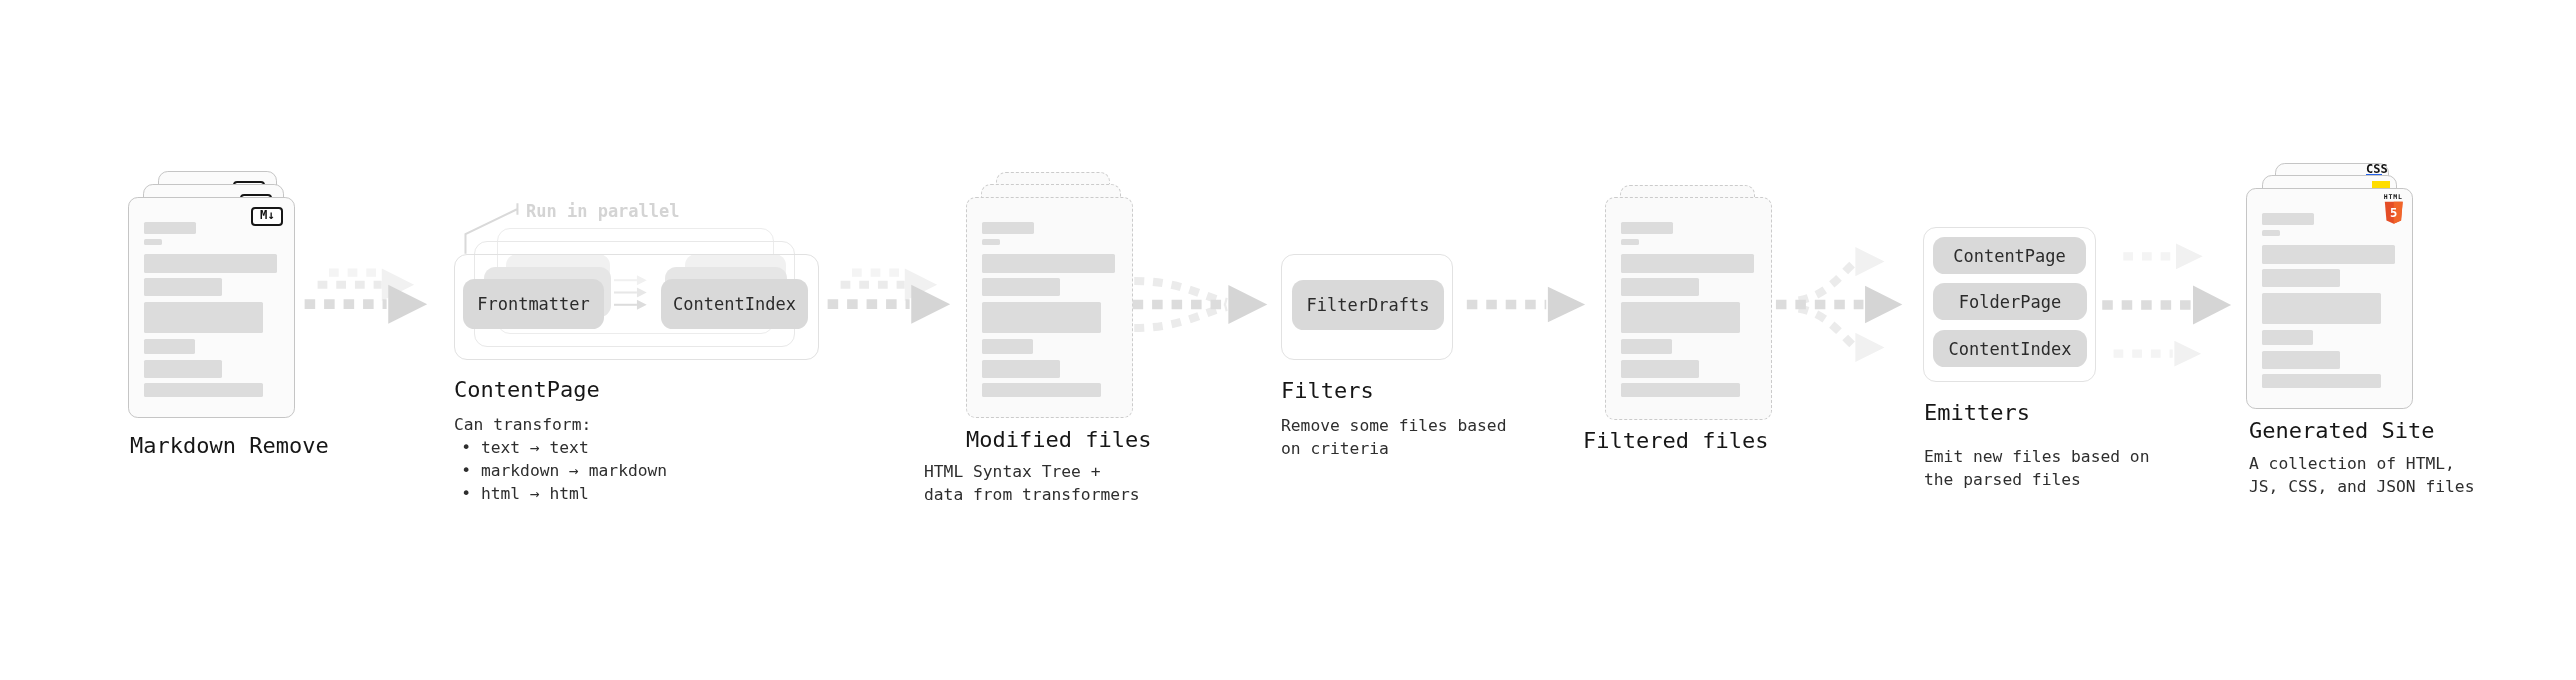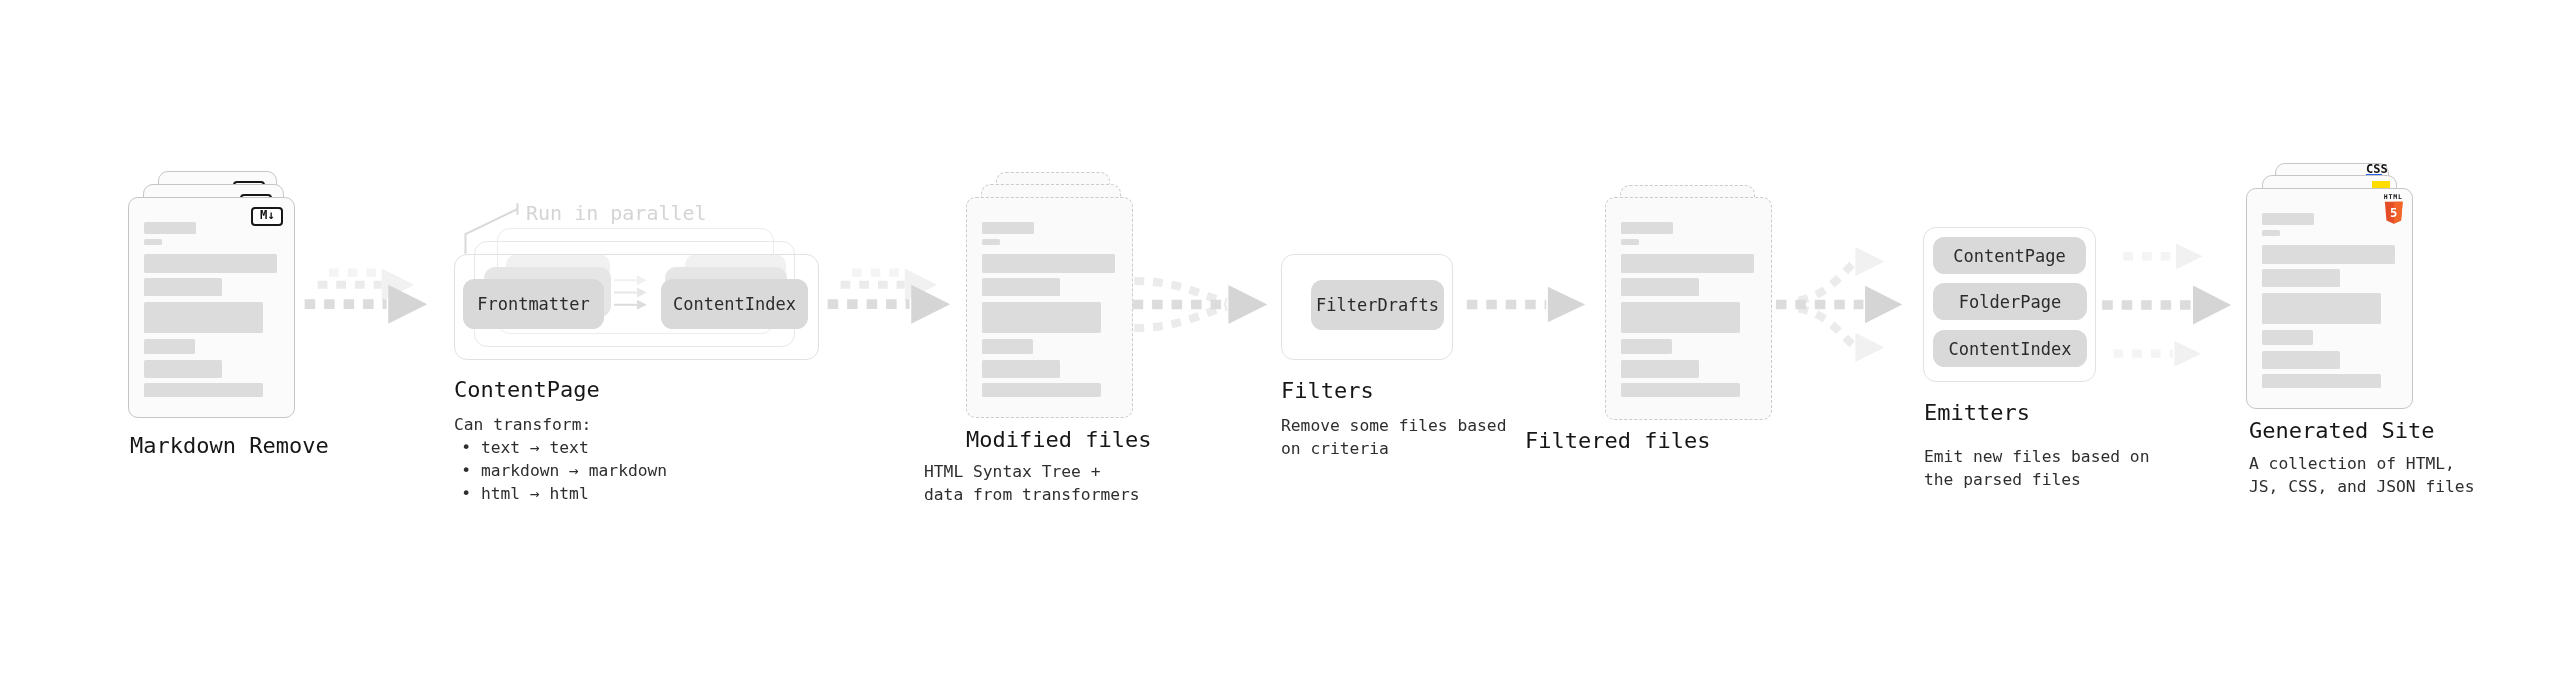--- a/index.html
+++ b/index.html
@@ -56,21 +56,21 @@
     display: flex; align-items: center; justify-content: center;
     white-space: nowrap;
   }
   .pill.g1 { background: #e6e6e6; }
   .pill.g2 { background: #f1f1f1; }
 
   
   .label { position: absolute; font-size: 22px; font-weight: 500; color: #161616; white-space: nowrap; }
   .sub { position: absolute; font-size: 16.3px; line-height: 23px; color: #2e2e2e; white-space: nowrap; }
   .sub .indent { padding-left: 7.3px; }
-  .annotation { position: absolute; font-size: 20px; color: #d4d4d4; white-space: nowrap; }
+  .annotation { position: absolute; font-size: 17px; color: #d4d4d4; white-space: nowrap; font-weight: bold; }
 
   
   .dash-main  { stroke: #dcdcdc; stroke-width: 12; stroke-dasharray: 13 11; fill: none; }
   .dash-light { stroke: #ebebeb; stroke-width: 10; stroke-dasharray: 12 11; fill: none; }
   .dash-faint { stroke: #f4f4f4; stroke-width: 10; stroke-dasharray: 12 11; fill: none; }
   .head-main  { fill: #d5d5d5; }
   .head-light { fill: #f1f1f1; }
   .thin-a1 { stroke: #f0f0f0; stroke-width: 2.5; fill: none; }
   .thin-a2 { stroke: #e7e7e7; stroke-width: 2.5; fill: none; }
   .thin-a3 { stroke: #dcdcdc; stroke-width: 2.5; fill: none; }
@@ -178,21 +178,21 @@
 
 <svg style="position:absolute; left:1131px; top:255px;" width="142" height="99" viewBox="0 0 175 122">
   <path class="dash-light" d="M4 32 C60 32 85 50 118 58"></path>
   <path class="dash-light" d="M4 90 C60 90 85 72 118 64"></path>
   <line class="dash-main" x1="2" y1="61" x2="118" y2="61"></line>
   <polygon class="head-main" points="120,37 120,85 168,61"></polygon>
 </svg>
 
 <div>
   <div class="panel" style="left:1281px; top:254px; width:172px; height:106px;"></div>
-  <div class="pill" style="left:1292px; top:280px; width:133px; height:50px;margin-left:19px;">FilterDrafts</div>
+  <div class="pill" style="left:1292px; top:280px; width:152px; height:50px;">FilterDrafts</div>
   <div class="label" style="left:1281px; top:378px;">Filters</div>
   <div class="sub" style="left:1281px; top:414px;">
     <div>Remove some files based</div>
     <div>on criteria</div>
   </div>
 </div>
 
 <svg style="position:absolute; left:1465px; top:281px;" width="126" height="47" viewBox="0 0 155 58">
   <line class="dash-main" x1="2" y1="29" x2="100" y2="29"></line>
   <polygon class="head-main" points="102,7 102,51 148,29"></polygon>
@@ -205,21 +205,21 @@
       <div class="skel s1"></div>
         <div class="skel s2"></div>
         <div class="skel s3"></div>
         <div class="skel s4"></div>
       <div class="skel s5"></div>
         <div class="skel s6"></div>
         <div class="skel s7"></div>
         <div class="skel s8"></div>
     </div>
   </div>
-  <div class="label" style="left:1525px; top:428px;">Filtered files</div>
+  <div class="label" style="left:1583px; top:428px;">Filtered files</div>
 </div>
 
 <svg style="position:absolute; left:1774px; top:234px;" width="140" height="141" viewBox="0 0 172 174">
   <path class="dash-light" d="M30 82 C65 76 80 52 100 34"></path>
   <polygon class="head-light" points="100,16 100,52 136,34"></polygon>
   <path class="dash-light" d="M30 92 C65 98 80 122 100 140"></path>
   <polygon class="head-light" points="100,122 100,158 136,140"></polygon>
   <line class="dash-main" x1="2" y1="87" x2="110" y2="87"></line>
   <polygon class="head-main" points="112,64 112,110 158,87"></polygon>
 </svg>

